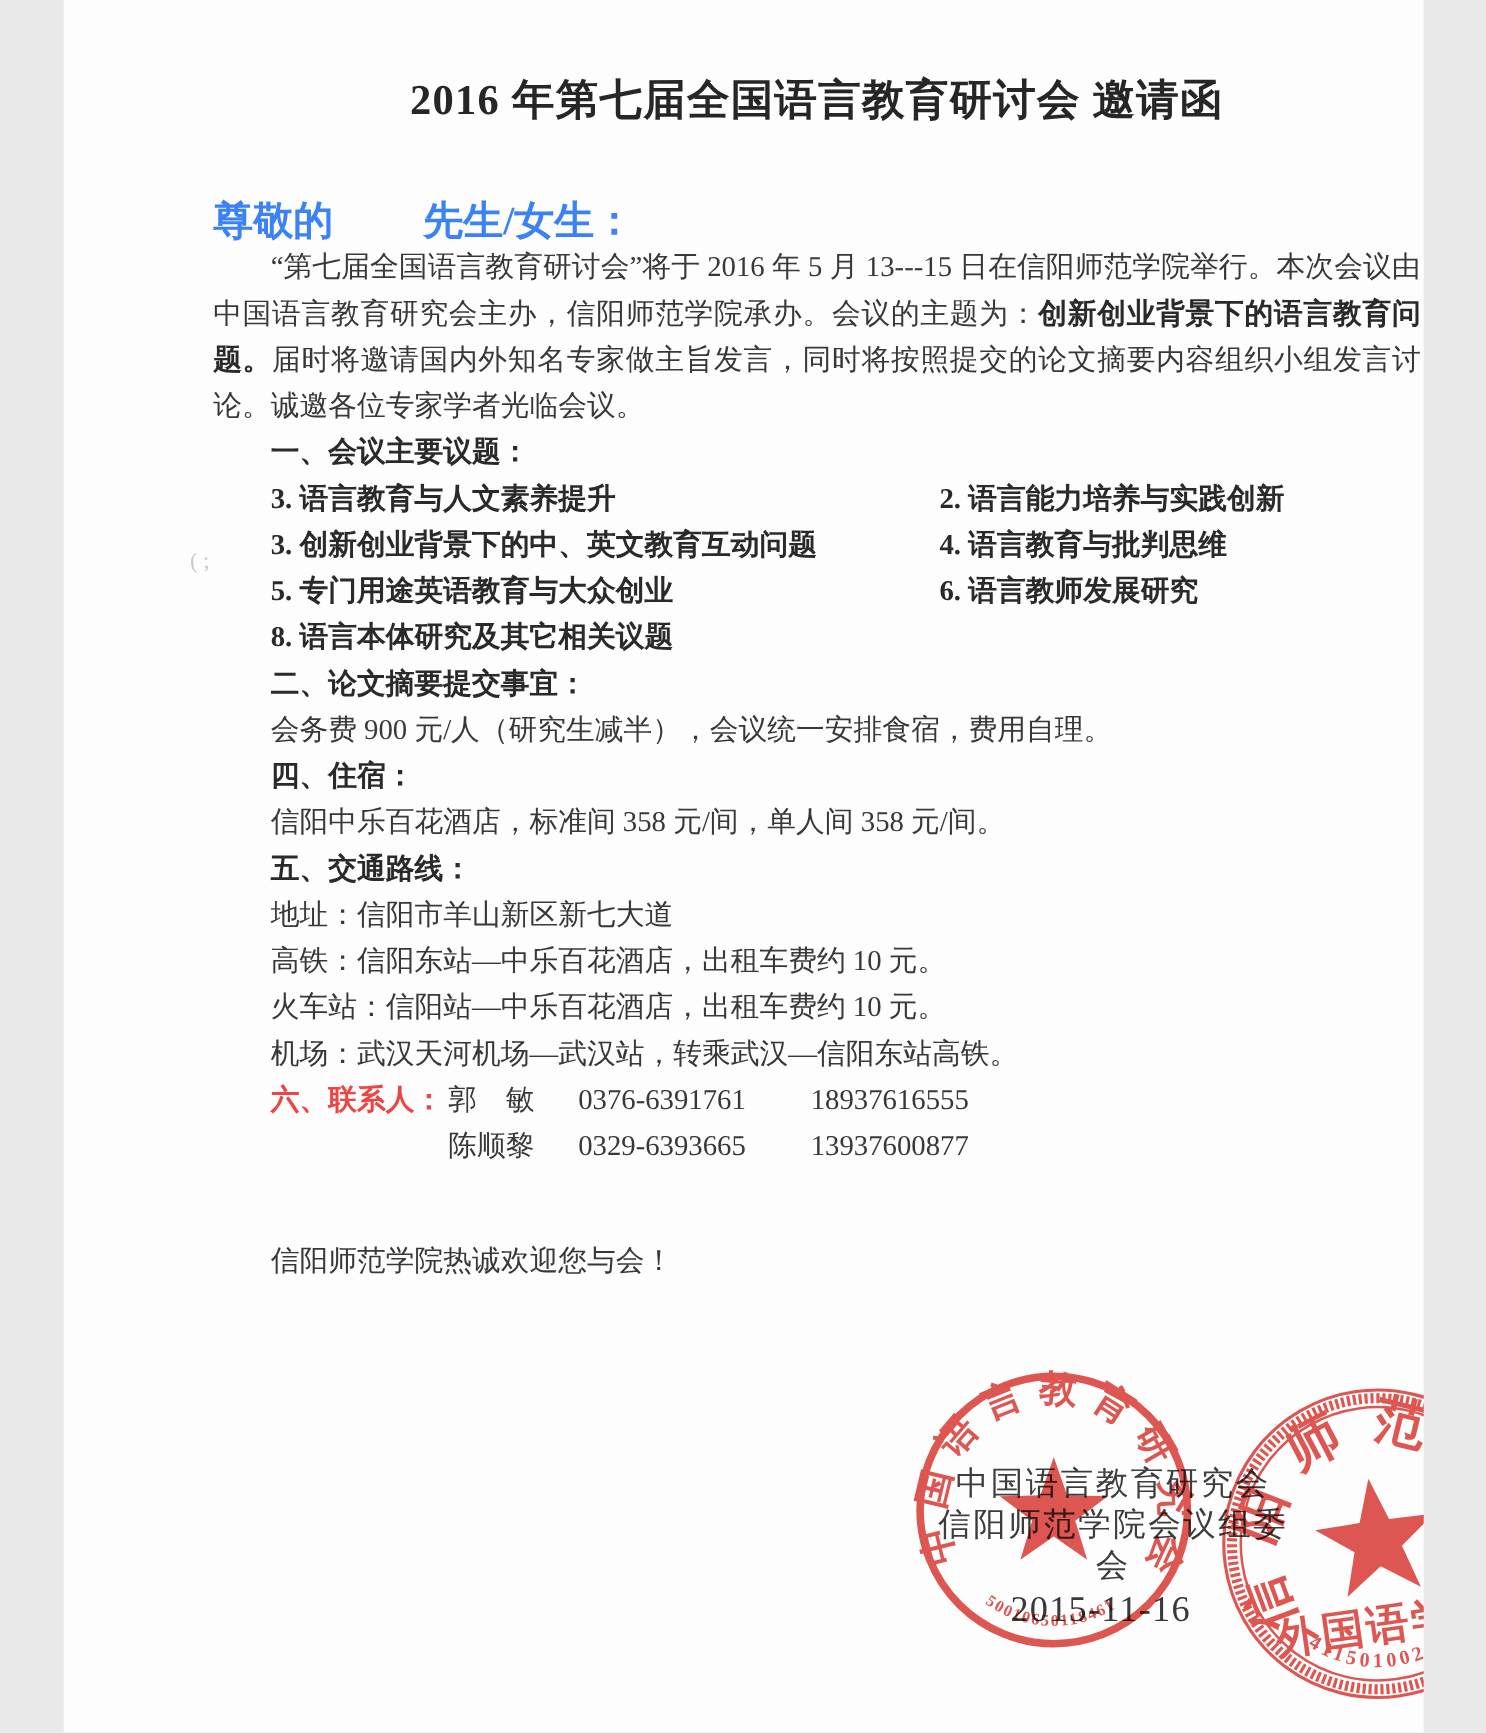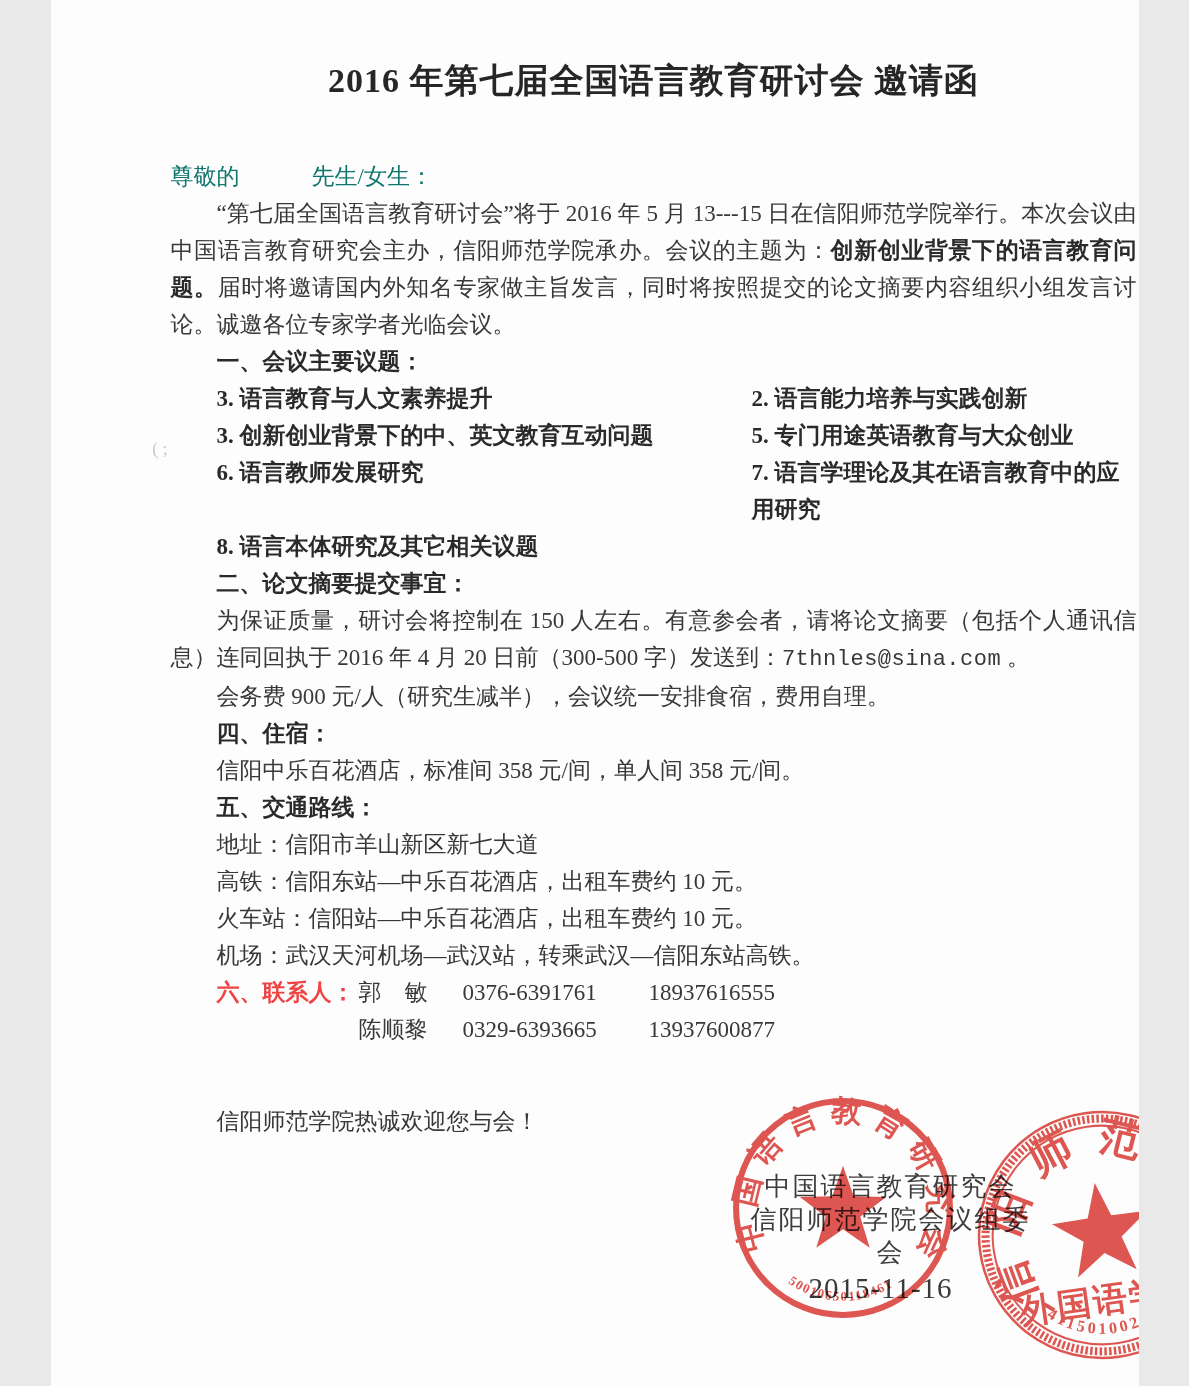--- a/index.html
+++ b/index.html
@@ -21,21 +21,21 @@
   }
   .doc-title{
     font-size:34px;
     font-weight:bold;
     color:#262626;
     text-align:center;
     letter-spacing:1px;
     line-height:46px;
     margin:0 0 54px 0;
   }
-  .salutation{font-weight:normal;color:#0f766e;font-size:23px;}
+  .salutation{font-weight:bold;color:#3b82f6;font-size:32px;}
   .salutation .gap{display:inline-block;width:72px;}
   .intro{margin:0;text-indent:2em;text-align:justify;}
   .intro b,.body-par b{color:#2a2a2a;}
   .sec-heading{font-weight:bold;color:#2a2a2a;margin-left:2em;}
   .topics-grid{
     display:grid;
     grid-template-columns:535px auto;
     margin-left:46px;
     font-weight:bold;
     color:#2a2a2a;
@@ -81,28 +81,27 @@
       <span>尊敬的</span><span class="gap"></span><span>先生/女生：</span>
     </div>
 
     <p class="intro"><span>“第七届全国语言教育研讨会”将于 2016 年 5 月 13---15 日在信阳师范学院举行。本次会议由中国语言教育研究会主办，信阳师范学院承办。会议的主题为：</span><b>创新创业背景下的语言教育问题。</b><span>届时将邀请国内外知名专家做主旨发言，同时将按照提交的论文摘要内容组织小组发言讨论。诚邀各位专家学者光临会议。</span></p>
 
     <div class="sec-heading">一、会议主要议题：</div>
     <div class="topics-grid">
       <span>3. 语言教育与人文素养提升</span>
       <span>2. 语言能力培养与实践创新</span>
       <span>3. 创新创业背景下的中、英文教育互动问题</span>
+      <span>4. 语言教育与批判思维</span>
       <span>5. 专门用途英语教育与大众创业</span>
       <span>6. 语言教师发展研究</span>
-      <span>7. 语言学理论及其在语言教育中的应用研究</span>
       <span>8. 语言本体研究及其它相关议题</span>
     </div>
 
     <div class="sec-heading">二、论文摘要提交事宜：</div>
-    <p class="body-par"><span>为保证质量，研讨会将控制在 150 人左右。有意参会者，请将论文摘要（包括个人通讯信息）连同回执于 2016 年 4 月 20 日前（300-500 字）发送到：</span><span class="email">7thnles@sina.com</span><span> 。</span></p>
 
     <div class="indent-line">会务费 900 元/人（研究生减半），会议统一安排食宿，费用自理。</div>
 
     <div class="sec-heading">四、住宿：</div>
     <div class="indent-line">信阳中乐百花酒店，标准间 358 元/间，单人间 358 元/间。</div>
 
     <div class="sec-heading">五、交通路线：</div>
     <div class="indent-line">地址：信阳市羊山新区新七大道</div>
     <div class="indent-line">高铁：信阳东站—中乐百花酒店，出租车费约 10 元。</div>
     <div class="indent-line">火车站：信阳站—中乐百花酒店，出租车费约 10 元。</div>

